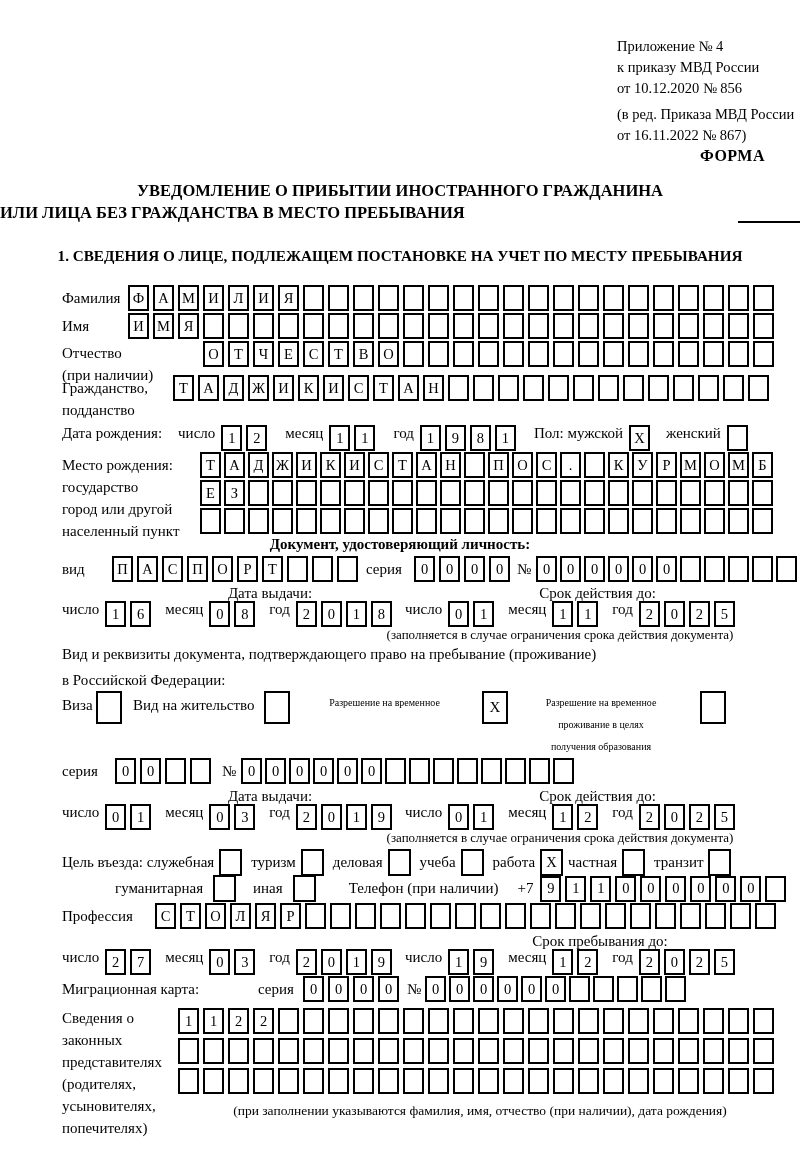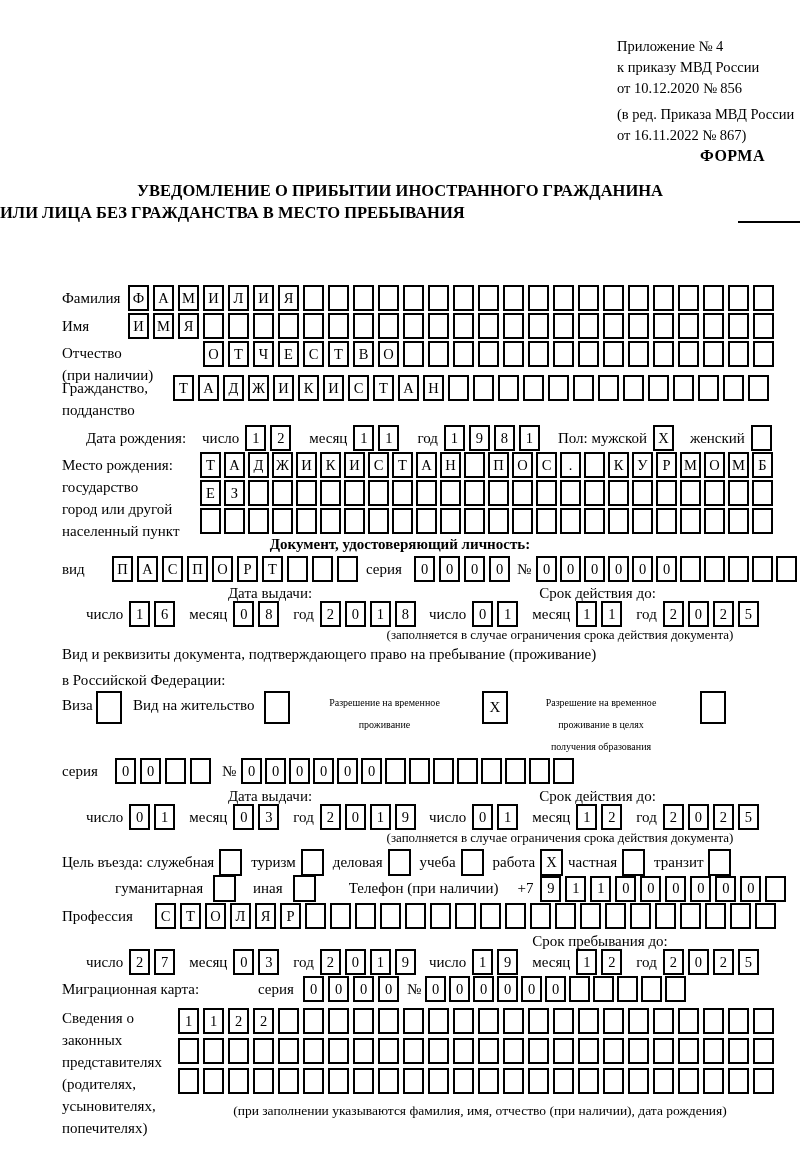--- a/index.html
+++ b/index.html
@@ -16,21 +16,21 @@
   .lbl{font-size:15px;white-space:nowrap;}
   .bold{font-weight:bold;}
   .cellrow{display:flex;gap:4px;}
   .cellrow.tight{gap:3px;}
   .cell{box-sizing:border-box;flex:none;width:21px;height:26px;border:2px solid #000;
         display:flex;align-items:center;justify-content:center;font-size:14.5px;background:#fff;}
   .bigbox{box-sizing:border-box;flex:none;width:26px;height:33px;border:2px solid #000;
         display:flex;align-items:center;justify-content:center;font-size:15px;background:#fff;}
   .midbox{box-sizing:border-box;flex:none;width:23px;height:27px;border:2px solid #000;
         display:flex;align-items:center;justify-content:center;font-size:14.5px;background:#fff;}
-  .dgroup{display:flex;align-items:center;gap:6px;margin-left:24px;}
+  .dgroup{display:flex;align-items:flex-start;gap:6px;}
   .frow{display:flex;align-items:center;gap:5px;}
   .note{font-size:13px;text-align:center;white-space:nowrap;}
   .ctr{text-align:center;}
   .optlines{text-align:center;font-size:10px;line-height:22px;}
 </style>
 </head>
 <body>
 
 <div class="page">
 
@@ -43,20 +43,21 @@
   </div>
 
   <div class="abs forma" style="left:0;top:147px;width:765px">ФОРМА</div>
 
   <div class="abs title" style="left:0;top:181px;width:800px">УВЕДОМЛЕНИЕ О ПРИБЫТИИ ИНОСТРАННОГО ГРАЖДАНИНА</div>
   <div class="abs title titleflex" style="left:0;top:203px;width:800px">
     <span>ИЛИ ЛИЦА БЕЗ ГРАЖДАНСТВА В МЕСТО ПРЕБЫВАНИЯ</span>
       <span class="tuline"></span>
   </div>
 
+  <div class="abs sech" style="left:0;top:247px;width:800px">1. СВЕДЕНИЯ О ЛИЦЕ, ПОДЛЕЖАЩЕМ ПОСТАНОВКЕ НА УЧЕТ ПО МЕСТУ ПРЕБЫВАНИЯ</div>
 
   <div class="abs lbl" style="left:62px;top:290px">Фамилия</div>
   <div class="abs cellrow" style="left:128px;top:285px">
       <span class="cell">Ф</span>
       <span class="cell">А</span>
       <span class="cell">М</span>
       <span class="cell">И</span>
       <span class="cell">Л</span>
       <span class="cell">И</span>
       <span class="cell">Я</span>
@@ -358,21 +359,20 @@
 
   <div class="abs lbl" style="left:62px;top:646px">Вид и реквизиты документа, подтверждающего право на пребывание (проживание)</div>
   <div class="abs lbl" style="left:62px;top:672px">в Российской Федерации:</div>
 
   <div class="abs lbl" style="left:62px;top:697px">Виза</div>
   <span class="abs bigbox" style="left:96px;top:691px"></span>
   <div class="abs lbl" style="left:133px;top:697px">Вид на жительство</div>
   <span class="abs bigbox" style="left:264px;top:691px"></span>
   <div class="abs optlines" style="left:297px;top:692px;width:175px">
     <div>Разрешение на временное</div>
-    <div>проживание</div>
   </div>
   <span class="abs bigbox" style="left:482px;top:691px">X</span>
   <div class="abs optlines" style="left:512px;top:692px;width:178px">
     <div>Разрешение на временное</div>
     <div>проживание в целях</div>
     <div>получения образования</div>
   </div>
   <span class="abs bigbox" style="left:700px;top:691px"></span>
 
   <div class="abs lbl" style="left:62px;top:763px">серия</div>

